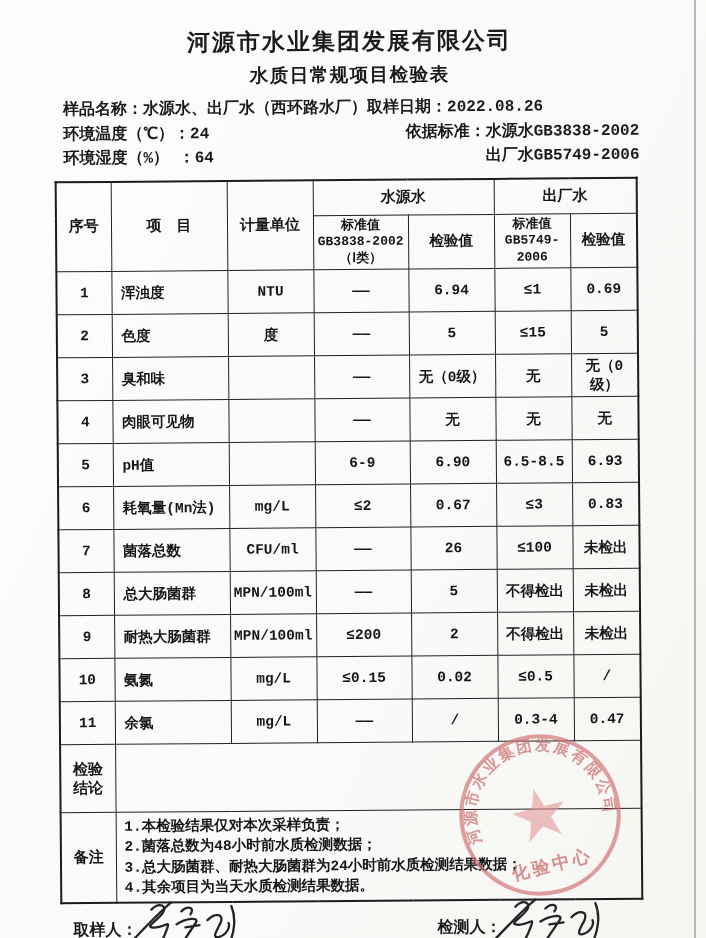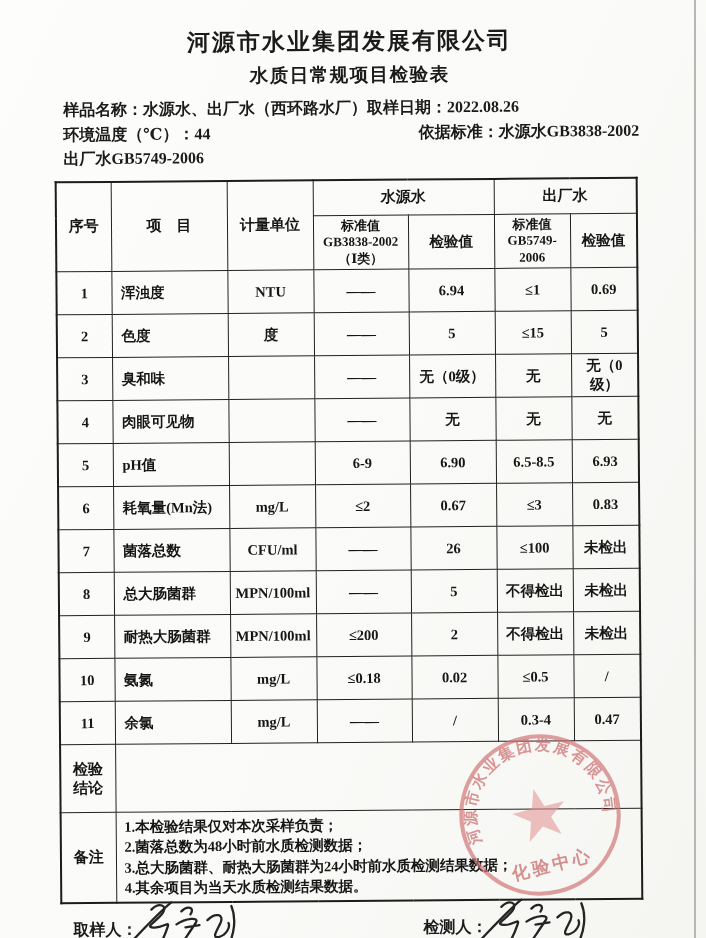--- a/index.html
+++ b/index.html
@@ -5,21 +5,21 @@
   html,body { margin:0; padding:0; }
   body {
     width:706px; height:938px;
     background:#f6f6f4;
     font-family:"Liberation Serif","DejaVu Serif",serif;
     overflow:hidden;
   }
   .sheet {
     position:relative; width:706px; height:938px;
     background:linear-gradient(115deg,#fdfdfc 0%,#fafaf8 55%,#f5f5f2 100%);
-    color:#1b1b1b; overflow:hidden;
+    color:#1b1b1b; overflow:hidden;font-family:Liberation Mono, monospace;
   }
   .content {
     position:absolute; left:0; top:0; width:706px;
     transform:rotate(-0.45deg); transform-origin:353px 480px;
   }
   .title {
     margin-top:26px; text-align:center;
     font-size:23px; font-weight:700; letter-spacing:2px;
   }
   .subtitle {
@@ -51,21 +51,21 @@
   td.label-col { font-size:15px;margin-top:40px; }
   td.remark-cell { text-align:left; padding:4px 8px; }
   .remark-line { font-size:14.5px; font-weight:600; line-height:1.4; white-space:nowrap; }
   .pre { white-space:pre-line; }
   .sign-row {
     position:relative; margin:10px 0 0 70px; height:58px;
     font-size:16px; font-weight:700;
   }
   .sig-group { position:absolute; top:6px; }
   .sig-group.sampler { left:0; }
-  .sig-group.tester { left:350px; }
+  .sig-group.tester { left:364px; }
   .signature-svg { position:absolute; left:44px; top:-22px; }
   .seal {
     position:absolute; left:452px; top:727px; width:176px; height:176px;
     transform:rotate(-14deg); opacity:0.8; pointer-events:none;
   }
   .edge-line {
     position:absolute; left:694px; top:0; width:2px; height:938px;
     background:#ababab; opacity:0.85;
   }
 </style>
@@ -79,24 +79,25 @@
     <div class="subtitle">水质日常规项目检验表</div>
 
     <div class="meta">
       <div class="meta-line">
         <span>样品名称：</span>
           <span>水源水、出厂水（西环路水厂）</span>
           <span>取样日期：</span>
           <span>2022.08.26</span>
       </div>
       <div class="meta-line spread">
-        <span><span>环境温度（℃）：</span><span>44</span></span>
+        <span><span>环境温度（℃）：</span><span>24</span></span>
         <span><span>依据标准：</span><span>水源水GB3838-2002</span></span>
       </div>
       <div class="meta-line spread">
+        <span><span>环境湿度（%） ：</span><span>64</span></span>
         <span>出厂水GB5749-2006</span>
       </div>
     </div>
 
     <table class="report-table">
       <colgroup>
         <col style="width:55px">
           <col style="width:116px">
           <col style="width:86px">
         <col style="width:95px">
@@ -201,21 +202,21 @@
     <td>MPN/100ml</td>
     <td>≤200</td>
     <td>2</td>
     <td>不得检出</td>
     <td>未检出</td>
   </tr>
           <tr class="drow">
     <td>10</td>
     <td class="item-cell">氨氮</td>
     <td>mg/L</td>
-    <td>≤0.18</td>
+    <td>≤0.15</td>
     <td>0.02</td>
     <td>≤0.5</td>
     <td>/</td>
   </tr>
           <tr class="drow">
     <td>11</td>
     <td class="item-cell">余氯</td>
     <td>mg/L</td>
     <td>——</td>
     <td>/</td>

